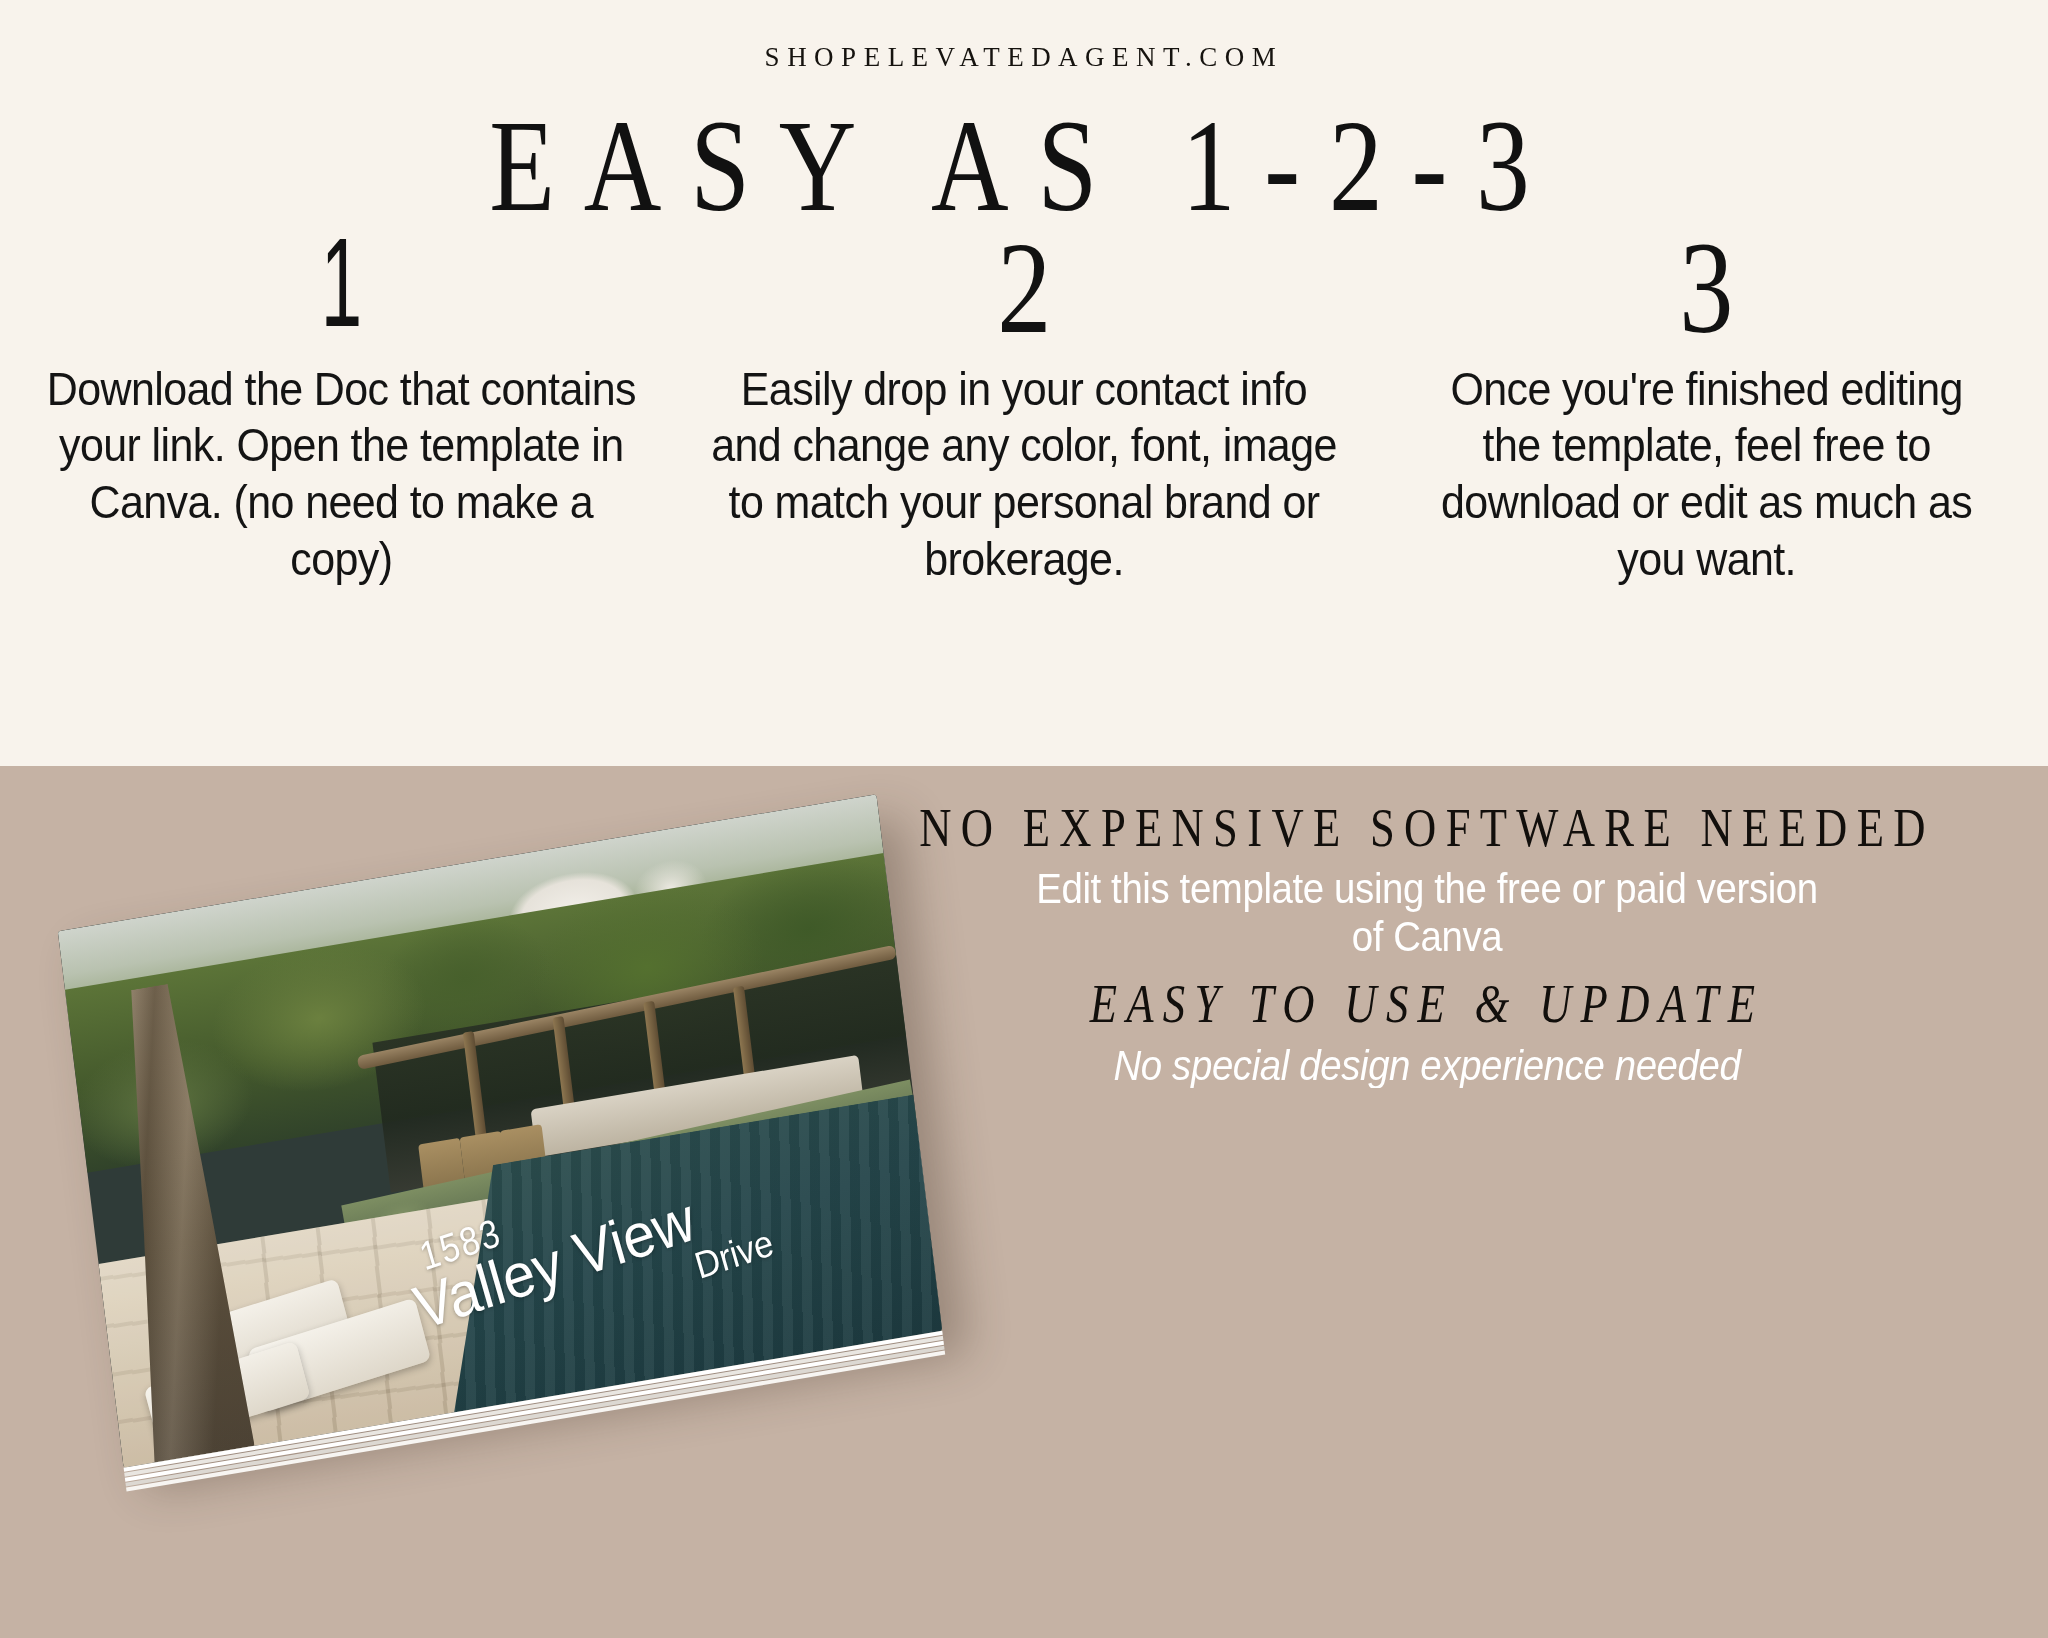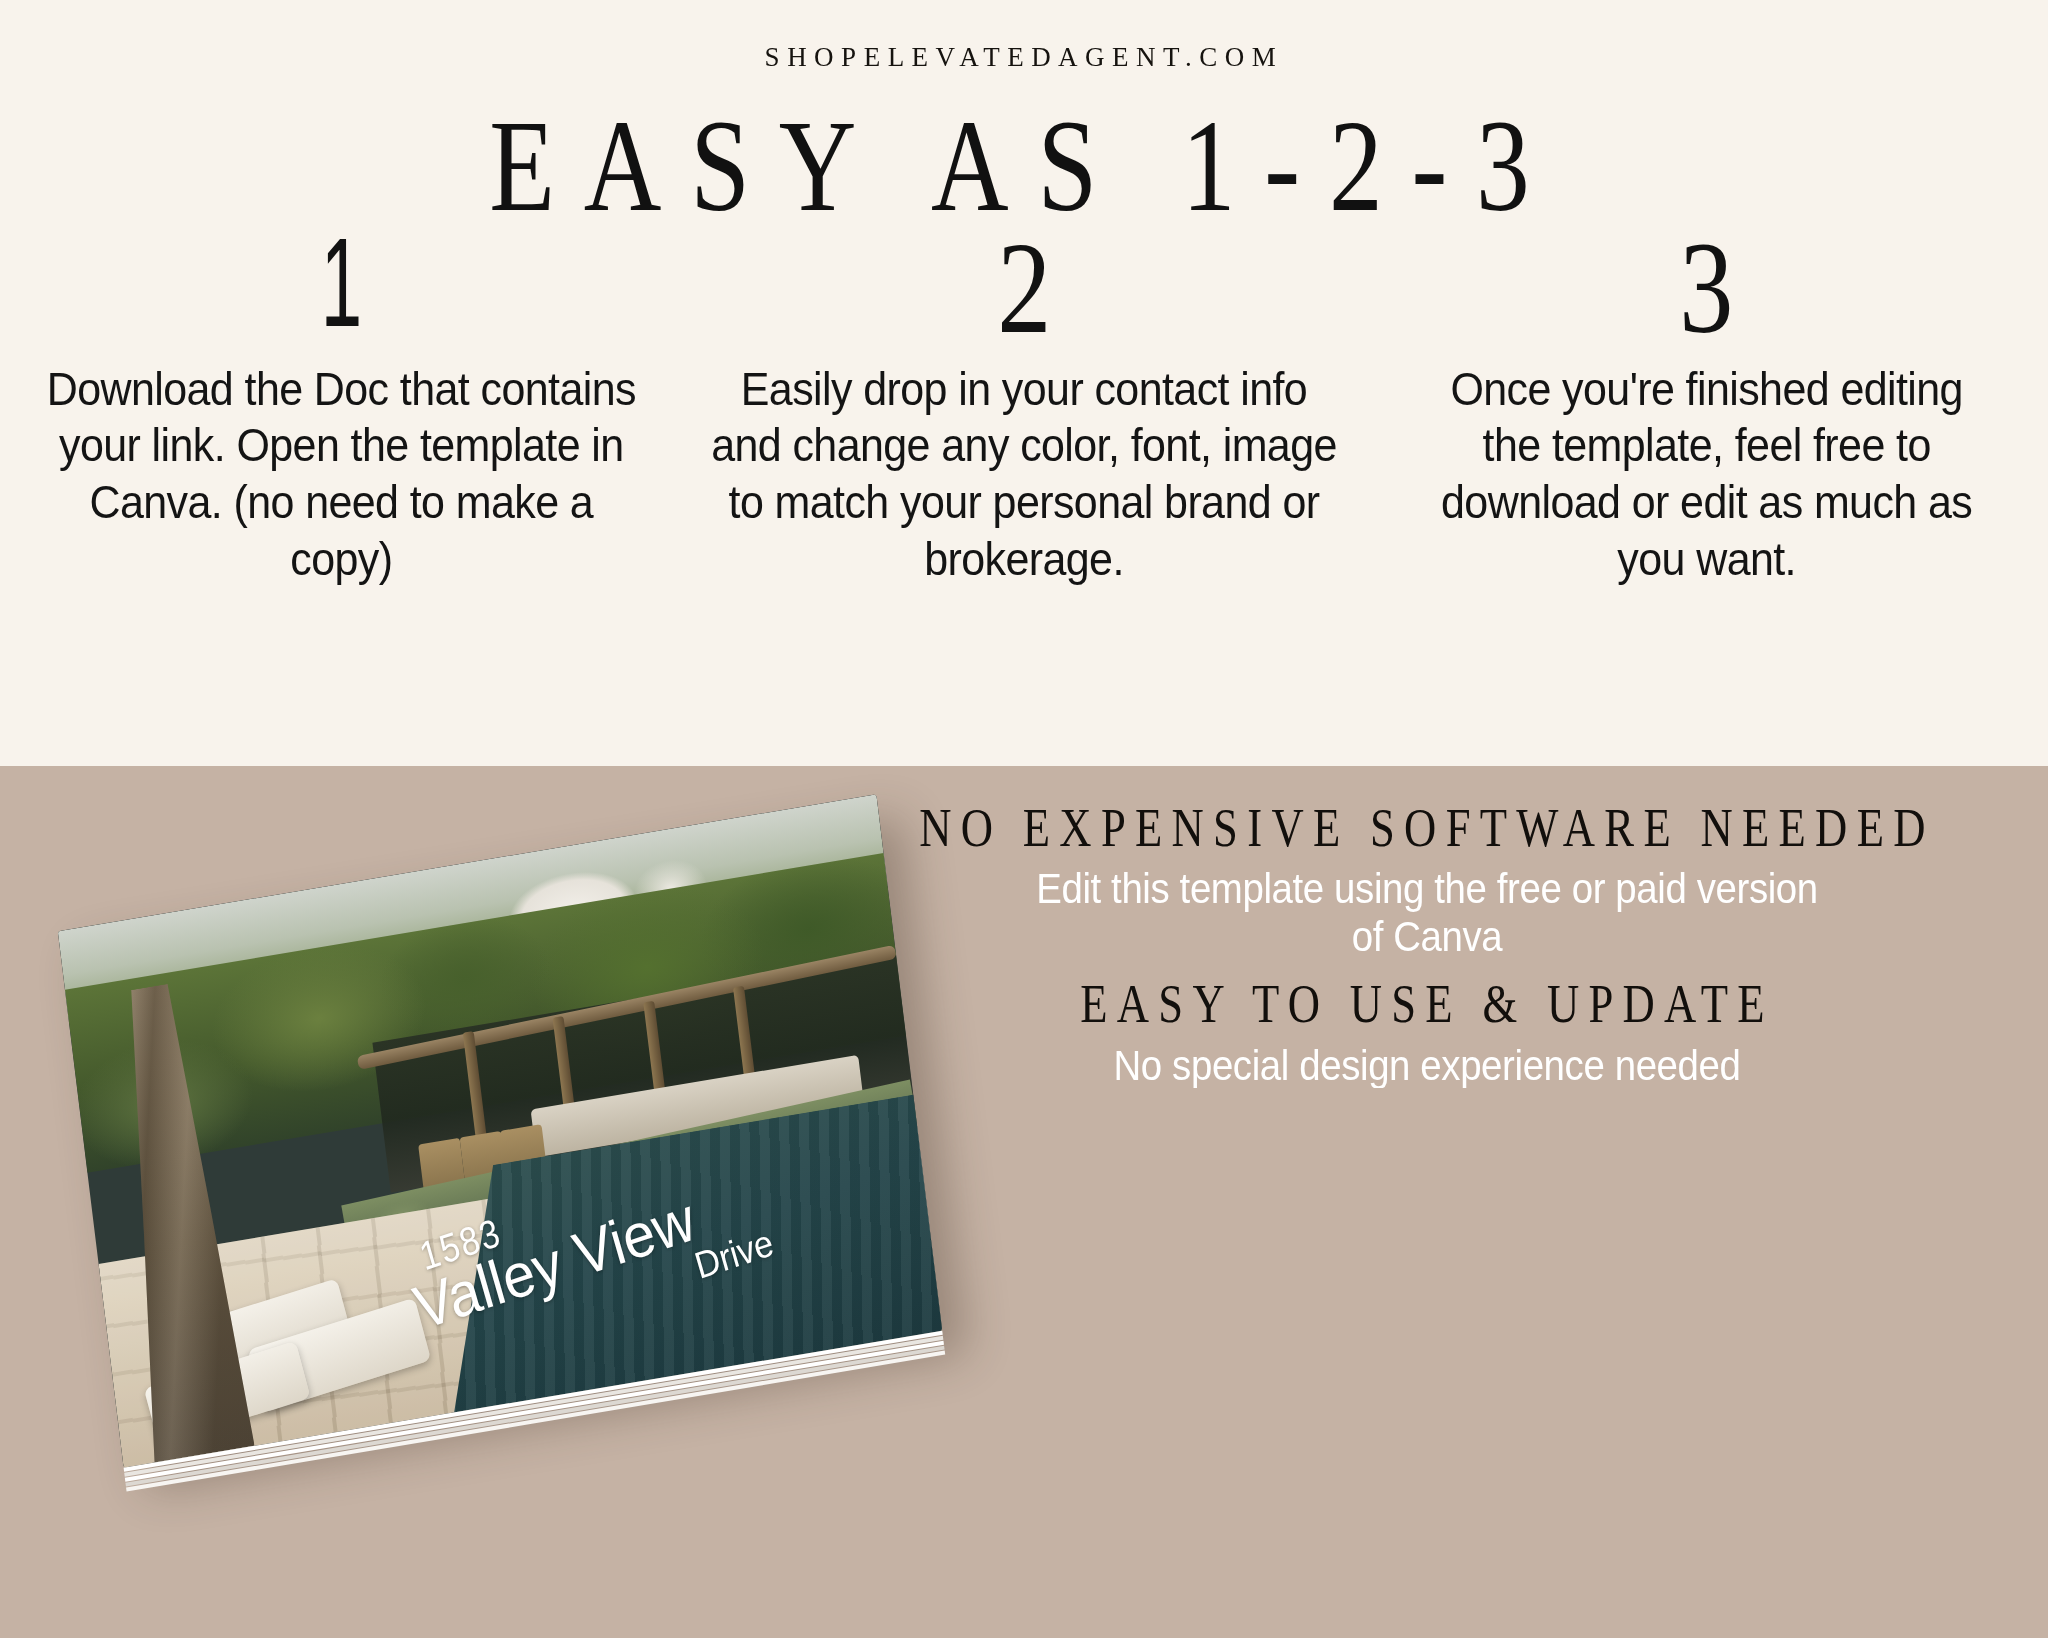--- a/index.html
+++ b/index.html
@@ -278,21 +278,21 @@
     letter-spacing:-0.4px;
     transform:scaleX(0.96) scaleY(1.04);
     padding:0 60px;
   }
   .feature.f1 .feature-desc { padding:0 150px; }
   .feature.f2 .feature-desc { padding:0 80px; }
   .feature.f3 .feature-desc { padding:0 110px; }
   .feature.f4 .feature-desc { padding:0 190px; }
   .feature.f2 { margin-top:14px; }
   .feature.f3 { margin-top:16px; }
-  .feature.f4 { margin-top:18px; }
+  .feature.f4 { margin-top:18px;font-style:italic; }
 </style>
 </head>
 <body>
 
 <div id="top-section">
 
   <div id="site-url">SHOPELEVATEDAGENT.COM</div>
 
   <div id="main-title">EASY AS 1-2-3</div>
 

